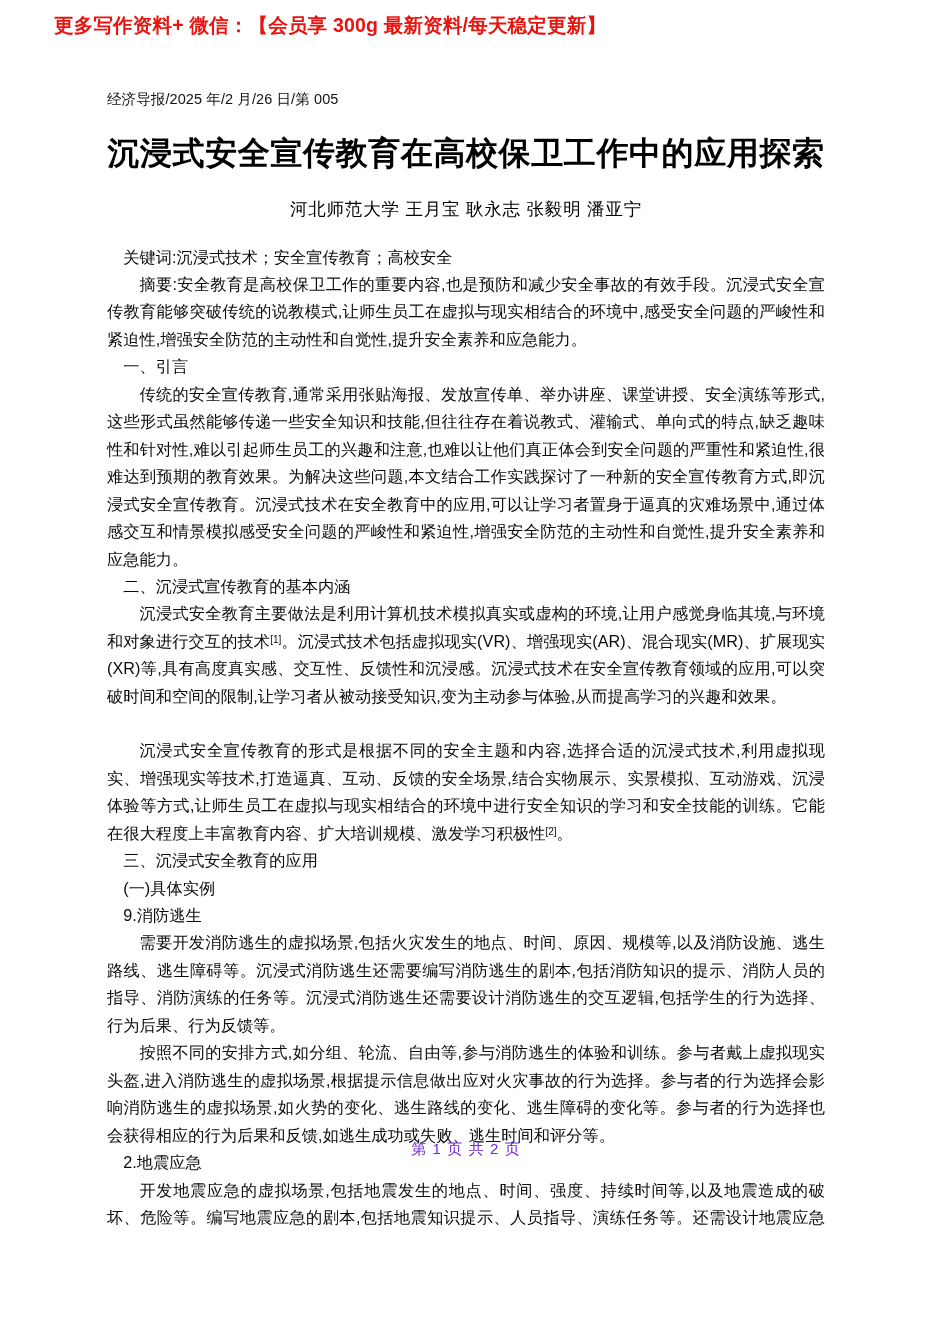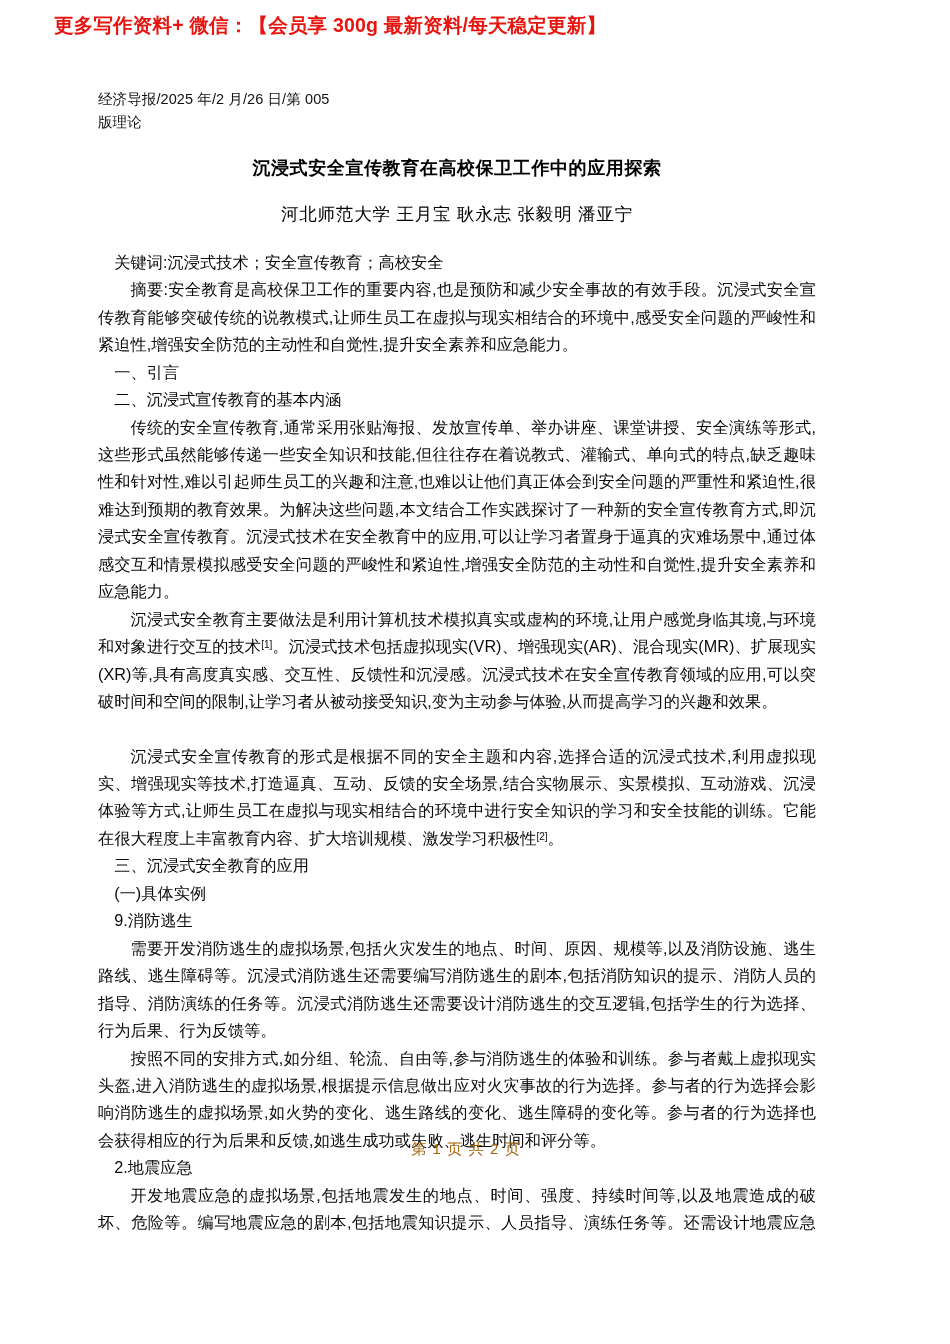--- a/index.html
+++ b/index.html
@@ -31,35 +31,35 @@
     font-weight: bold;
     color: #e8140f;
     letter-spacing: 0.2px;
     white-space: nowrap;
     line-height: 1.4;
   }
 
   
   .doc-col {
     position: absolute;
-    left: 98px;
+    left: 107px;
     top: 88px;
     width: 718px;
   }
 
   .masthead {
     font-size: 14.5px;
     line-height: 1.62;
     letter-spacing: 0.1px;
     color: #111;
     margin-bottom: 22px;
   }
 
   .doc-title {
-    font-size: 18px;
+    font-size: 32px;
     font-weight: bold;
     text-align: center;
     letter-spacing: 0.6px;
     line-height: 1.3;
     margin: 0 0 22px 0;
     color: #000;
   }
 
   .doc-authors {
     font-size: 17.5px;
@@ -101,21 +101,21 @@
   .page-number {
     position: absolute;
     left: 0;
     top: 1140px;
     width: 950px;
     text-align: center;
     padding-right: 18px;
     box-sizing: border-box;
     font-size: 15px;
     letter-spacing: 1.1px;
-    color: #a16207;
+    color: #6d28d9;
   }
 
   .footer-rule {
     position: absolute;
     left: 142px;
     top: 1243px;
     width: 680px;
     height: 0;
     border-top: 1.6px solid #2a2a2a;
   }
@@ -144,33 +144,32 @@
 <body>
 
 <div id="page">
 
   <div class="promo-banner">更多写作资料+ 微信：【会员享 300g 最新资料/每天稳定更新】</div>
 
   <div class="doc-col">
 
     <div class="masthead">
       <div>经济导报/2025 年/2 月/26 日/第 005</div>
-      <div>版理论</div>
     </div>
 
     <h1 class="doc-title">沉浸式安全宣传教育在高校保卫工作中的应用探索</h1>
 
     <div class="doc-authors">河北师范大学  王月宝  耿永志  张毅明  潘亚宁</div>
 
     <div class="body-block" id="body-block">
         <p class="para indent1">关键词:沉浸式技术；安全宣传教育；高校安全</p>
         <p class="para">摘要:安全教育是高校保卫工作的重要内容,也是预防和减少安全事故的有效手段。沉浸式安全宣传教育能够突破传统的说教模式,让师生员工在虚拟与现实相结合的环境中,感受安全问题的严峻性和紧迫性,增强安全防范的主动性和自觉性,提升安全素养和应急能力。</p>
         <p class="para indent1">一、引言</p>
+        <p class="para">传统的安全宣传教育,通常采用张贴海报、发放宣传单、举办讲座、课堂讲授、安全演练等形式,这些形式虽然能够传递一些安全知识和技能,但往往存在着说教式、灌输式、单向式的特点,缺乏趣味性和针对性,难以引起师生员工的兴趣和注意,也难以让他们真正体会到安全问题的严重性和紧迫性,很难达到预期的教育效果。为解决这些问题,本文结合工作实践探讨了一种新的安全宣传教育方式,即沉浸式安全宣传教育。沉浸式技术在安全教育中的应用,可以让学习者置身于逼真的灾难场景中,通过体感交互和情景模拟感受安全问题的严峻性和紧迫性,增强安全防范的主动性和自觉性,提升安全素养和应急能力。</p>
         <p class="para indent1">二、沉浸式宣传教育的基本内涵</p>
-        <p class="para">传统的安全宣传教育,通常采用张贴海报、发放宣传单、举办讲座、课堂讲授、安全演练等形式,这些形式虽然能够传递一些安全知识和技能,但往往存在着说教式、灌输式、单向式的特点,缺乏趣味性和针对性,难以引起师生员工的兴趣和注意,也难以让他们真正体会到安全问题的严重性和紧迫性,很难达到预期的教育效果。为解决这些问题,本文结合工作实践探讨了一种新的安全宣传教育方式,即沉浸式安全宣传教育。沉浸式技术在安全教育中的应用,可以让学习者置身于逼真的灾难场景中,通过体感交互和情景模拟感受安全问题的严峻性和紧迫性,增强安全防范的主动性和自觉性,提升安全素养和应急能力。</p>
         <p class="para">沉浸式安全教育主要做法是利用计算机技术模拟真实或虚构的环境,让用户感觉身临其境,与环境和对象进行交互的技术<sup class="ref">[1]</sup>。沉浸式技术包括虚拟现实(VR)、增强现实(AR)、混合现实(MR)、扩展现实(XR)等,具有高度真实感、交互性、反馈性和沉浸感。沉浸式技术在安全宣传教育领域的应用,可以突破时间和空间的限制,让学习者从被动接受知识,变为主动参与体验,从而提高学习的兴趣和效果。</p>
         <div class="spacer-line"></div>
         <p class="para">沉浸式安全宣传教育的形式是根据不同的安全主题和内容,选择合适的沉浸式技术,利用虚拟现实、增强现实等技术,打造逼真、互动、反馈的安全场景,结合实物展示、实景模拟、互动游戏、沉浸体验等方式,让师生员工在虚拟与现实相结合的环境中进行安全知识的学习和安全技能的训练。它能在很大程度上丰富教育内容、扩大培训规模、激发学习积极性<sup class="ref">[2]</sup>。</p>
         <p class="para indent1">三、沉浸式安全教育的应用</p>
         <p class="para indent1">(一)具体实例</p>
         <p class="para indent1">9.消防逃生</p>
         <p class="para">需要开发消防逃生的虚拟场景,包括火灾发生的地点、时间、原因、规模等,以及消防设施、逃生路线、逃生障碍等。沉浸式消防逃生还需要编写消防逃生的剧本,包括消防知识的提示、消防人员的指导、消防演练的任务等。沉浸式消防逃生还需要设计消防逃生的交互逻辑,包括学生的行为选择、行为后果、行为反馈等。</p>
         <p class="para">按照不同的安排方式,如分组、轮流、自由等,参与消防逃生的体验和训练。参与者戴上虚拟现实头盔,进入消防逃生的虚拟场景,根据提示信息做出应对火灾事故的行为选择。参与者的行为选择会影响消防逃生的虚拟场景,如火势的变化、逃生路线的变化、逃生障碍的变化等。参与者的行为选择也会获得相应的行为后果和反馈,如逃生成功或失败、逃生时间和评分等。</p>
         <p class="para indent1">2.地震应急</p>
         <p class="para">开发地震应急的虚拟场景,包括地震发生的地点、时间、强度、持续时间等,以及地震造成的破坏、危险等。编写地震应急的剧本,包括地震知识提示、人员指导、演练任务等。还需设计地震应急的交互逻辑,包括参与者的行为选择、后果、反馈等。</p>

